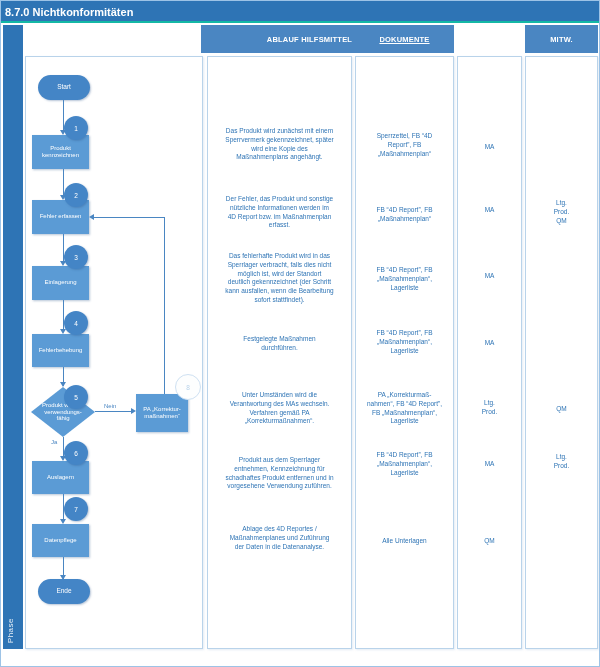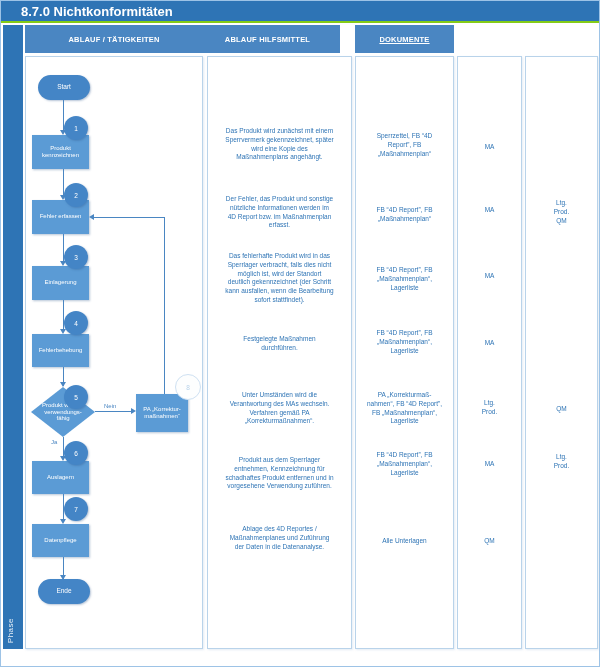--- a/index.html
+++ b/index.html
@@ -1,21 +1,21 @@
 <!DOCTYPE html>
 <html><head>
 <meta charset="utf-8">
 <style>
   html,body{margin:0;padding:0;background:#fff;}
   .page{position:relative;width:600px;height:667px;background:#fff;
         font-family:"Liberation Sans",sans-serif;overflow:hidden;
         border:1px solid #9dc3e6;box-sizing:border-box;}
   .title-bar{position:absolute;left:0;top:0;width:600px;height:22px;background:#2e74b5;
-             color:#fff;font-weight:bold;font-size:13px;line-height:22px;padding-left:20px;
-             box-sizing:border-box;border-bottom:2px solid #84cc16;}
+             color:#fff;font-weight:bold;font-size:11px;line-height:22px;padding-left:4px;
+             box-sizing:border-box;border-bottom:2px solid #14b8a6;}
   .phase-strip{position:absolute;left:2px;top:24px;width:20px;height:624px;background:#2e74b5;}
   .phase-label{position:absolute;bottom:6px;left:3px;color:#e8f0f8;font-size:8px;
                writing-mode:vertical-rl;transform:rotate(180deg);letter-spacing:.5px;}
   .hcell{position:absolute;top:24px;height:28px;background:#4a86c2;color:#fff;
          font-weight:bold;font-size:7.5px;display:flex;align-items:center;justify-content:center;
          text-align:center;letter-spacing:.2px;}
   .bcell{position:absolute;top:55px;height:593px;background:#fff;border:1px solid #b9d3ea;
          box-sizing:border-box;box-shadow:1px 1px 2px rgba(70,120,180,.15);}
   
   .shape{position:absolute;background:#5b9bd5;color:#fff;display:flex;align-items:center;
@@ -48,23 +48,23 @@
 <div class="page">
 
   <div class="title-bar">
     <span>8.7.0 Nichtkonformitäten</span>
   </div>
 
   <div class="phase-strip">
     <span class="phase-label">Phase</span>
   </div>
 
-  <div class="hcell" style="left:24px;width:178px;">ABLAUF / TÄTIGKEITEN</div>
-  <div class="hcell" style="left:194px;width:145px;">ABLAUF HILFSMITTEL</div>
+  <div class="hcell" style="left:200px;width:145px;padding-left:36px;">ABLAUF HILFSMITTEL</div>
   <div class="hcell" style="left:354px;width:99px;text-decoration:underline;">DOKUMENTE</div>
+  <div class="hcell" style="left:524px;width:73px;">MITW.</div>
 
   <div class="bcell" style="left:24px;width:178px;"></div>
   <div class="bcell" style="left:206px;width:145px;"></div>
   <div class="bcell" style="left:354px;width:99px;"></div>
   <div class="bcell" style="left:456px;width:65px;"></div>
   <div class="bcell" style="left:524px;width:73px;"></div>
 
   <div class="vline" style="left:62px;top:99px;height:30px;"></div>
   <div class="arr d" style="left:59px;top:129px;"></div>
   <div class="vline" style="left:62px;top:168px;height:29px;"></div>

